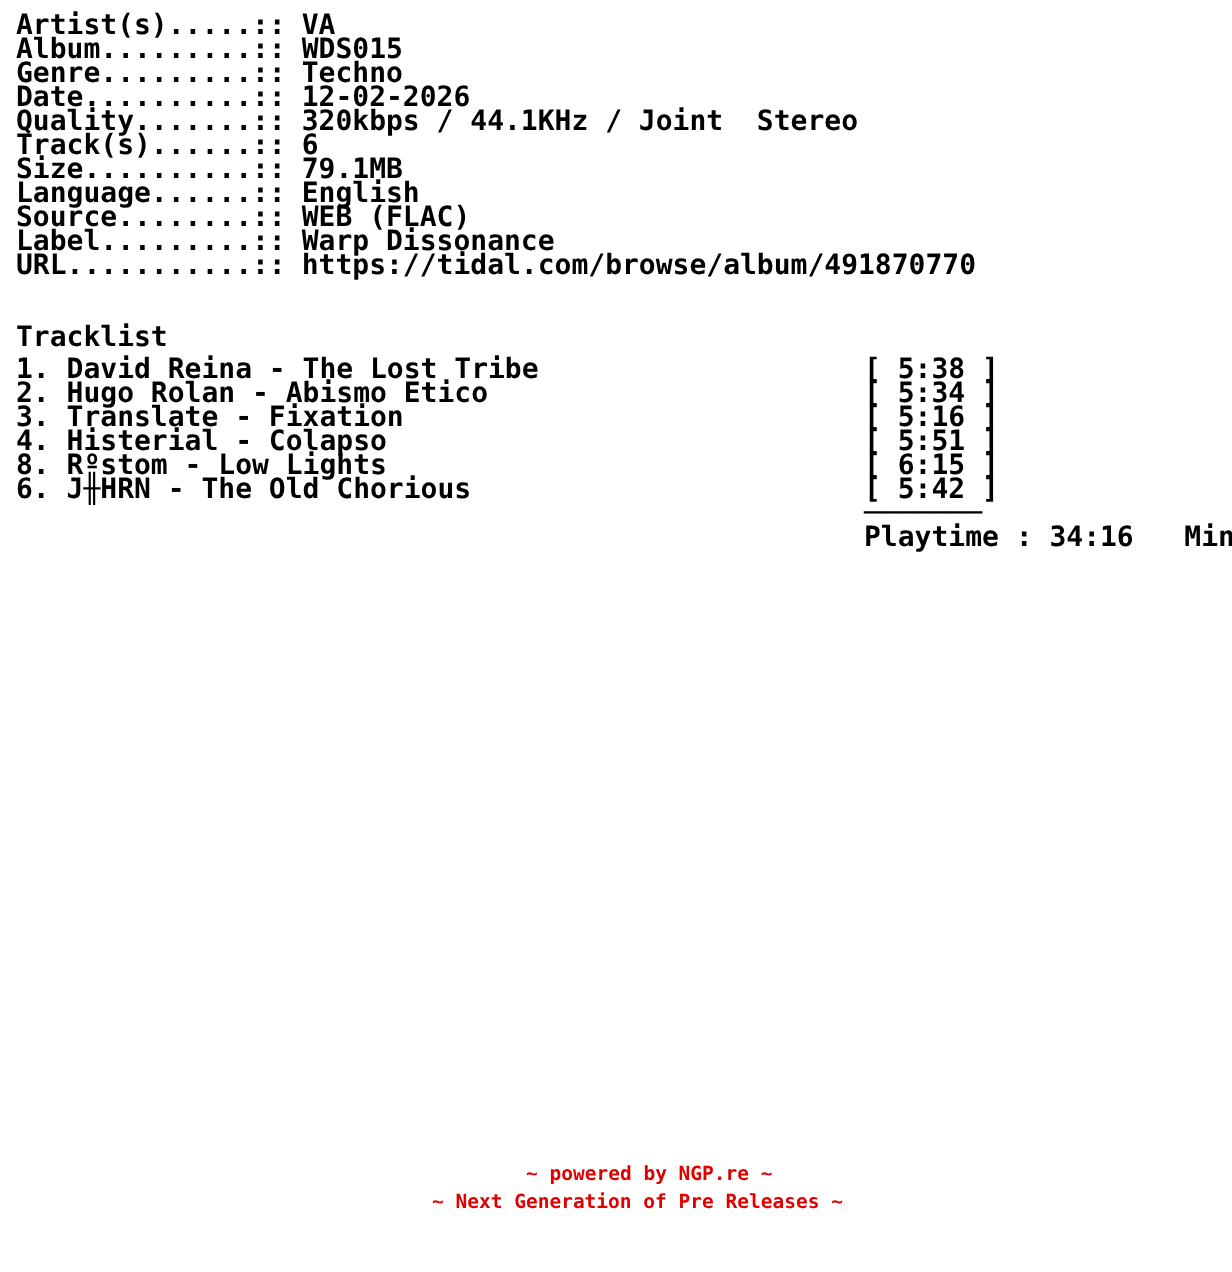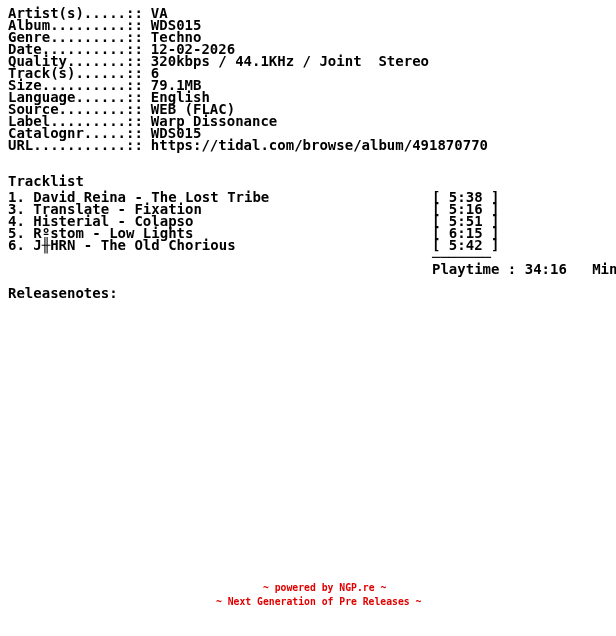--- a/index.html
+++ b/index.html
@@ -53,38 +53,37 @@
     <div class="row"><span class="lbl">Artist(s).....::</span><span class="val">VA</span></div>
     <div class="row"><span class="lbl">Album.........::</span><span class="val">WDS015</span></div>
     <div class="row"><span class="lbl">Genre.........::</span><span class="val">Techno</span></div>
     <div class="row"><span class="lbl">Date..........::</span><span class="val">12-02-2026</span></div>
     <div class="row"><span class="lbl">Quality.......::</span><span class="val">320kbps / 44.1KHz / Joint  Stereo</span></div>
     <div class="row"><span class="lbl">Track(s)......::</span><span class="val">6</span></div>
     <div class="row"><span class="lbl">Size..........::</span><span class="val">79.1MB</span></div>
     <div class="row"><span class="lbl">Language......::</span><span class="val">English</span></div>
     <div class="row"><span class="lbl">Source........::</span><span class="val">WEB (FLAC)</span></div>
     <div class="row"><span class="lbl">Label.........::</span><span class="val">Warp Dissonance</span></div>
-    <div class="row"><span class="lbl">Catalognr.....::</span><span class="val">WDS015</span></div>
     <div class="row"><span class="lbl">URL...........::</span><span class="val">https://tidal.com/browse/album/491870770</span></div>
   </div>
 
   <div class="heading-row"><span>Tracklist</span></div>
 
   <div class="tracks">
     <div class="trow"><span class="ttl">1. David Reina - The Lost Tribe</span><span class="dur">[ 5:38 ]</span></div>
+    <div class="trow"><span class="ttl">2. Hugo Rolan - Abismo Etico</span><span class="dur">[ 5:34 ]</span></div>
     <div class="trow"><span class="ttl">3. Translate - Fixation</span><span class="dur">[ 5:16 ]</span></div>
     <div class="trow"><span class="ttl">4. Histerial - Colapso</span><span class="dur">[ 5:51 ]</span></div>
-    <div class="trow"><span class="ttl">5. Rºstom - Low Lights</span><span class="dur">[ 6:15 ]</span></div>
+    <div class="trow"><span class="ttl">8. Rºstom - Low Lights</span><span class="dur">[ 6:15 ]</span></div>
     <div class="trow"><span class="ttl">6. J╫HRN - The Old Chorious</span><span class="dur">[ 5:42 ]</span></div>
     <div class="trow">
         <span class="sep">───────</span>
       </div>
     <div class="trow">
         <span class="playtime">Playtime : 34:16   Min</span>
       </div>
   </div>
 
-  <div class="notes-row"><span>Releasenotes:</span></div>
 
 </div>
 
 <div class="footer-line footer-1">~ powered by NGP.re ~</div>
 <div class="footer-line footer-2">~ Next Generation of Pre Releases ~</div>
 
 </body></html>

